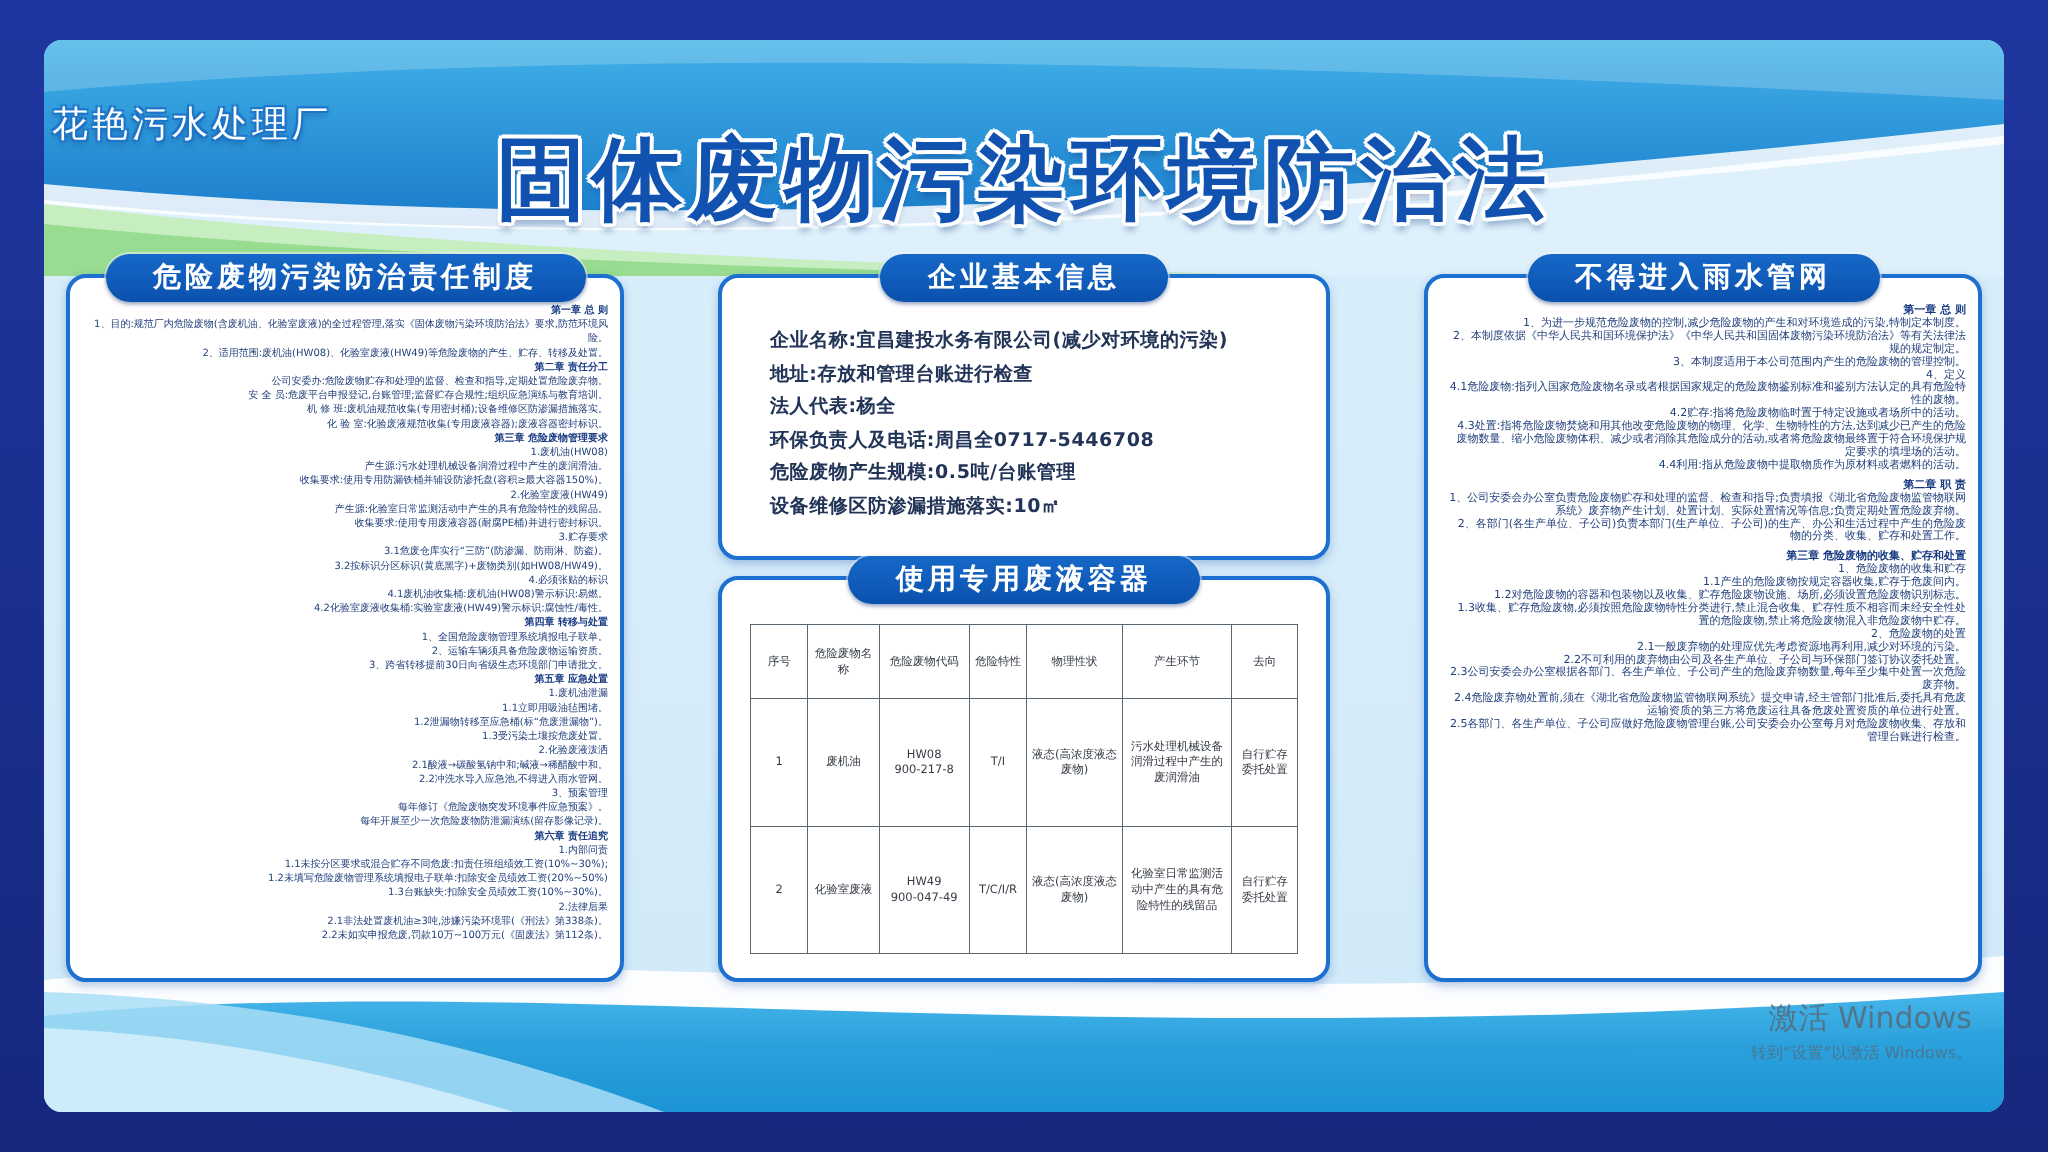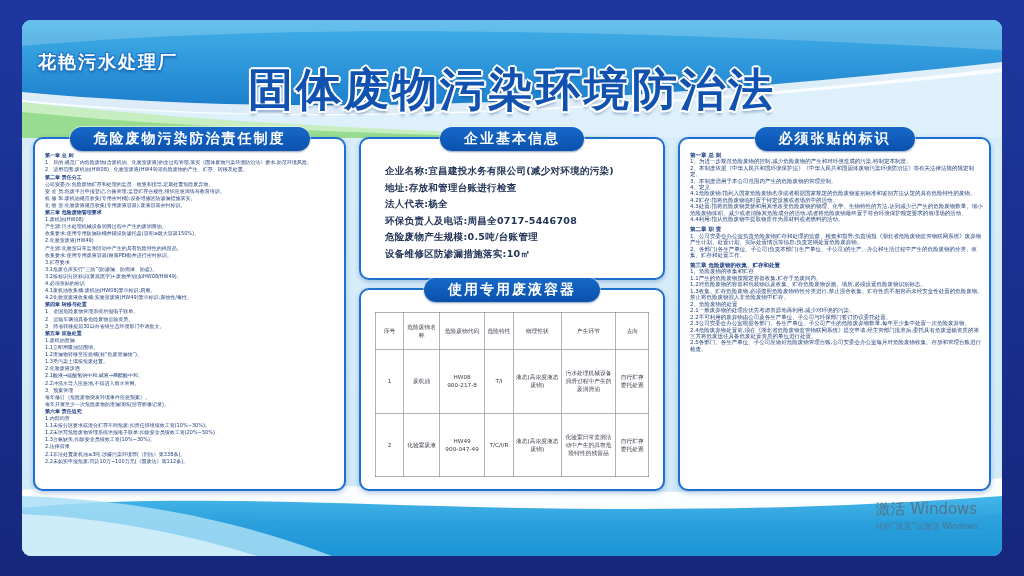--- a/index.html
+++ b/index.html
@@ -11,42 +11,42 @@
   }
   .inner {
     position:absolute; left:22px; top:20px; right:22px; bottom:20px;
     border-radius:9px; overflow:hidden;
     background:linear-gradient(180deg,#bfe2f6 0px,#d9eefb 130px,#d6ecfa 330px,#cfe9f8 100%);
   }
   .hdr-svg { position:absolute; top:0; left:0; width:100%; height:118px; z-index:1; }
   .ftr-svg { position:absolute; bottom:0; left:0; width:100%; height:100px; z-index:1; }
 
   .logo {
-    position:absolute; left:16px; top:30px; z-index:4;
-    font-size:18px; font-weight:bold; letter-spacing:2px; color:#ffffff;
+    position:absolute; left:4px; top:30px; z-index:4;
+    font-size:18px; font-weight:normal; letter-spacing:2px; color:#ffffff;
     text-shadow:-1px -1px 0 #1d74c8, 1px -1px 0 #1d74c8, -1px 1px 0 #1d74c8, 1px 1px 0 #1d74c8, 0 2px 3px rgba(0,50,120,.55);
   }
   .big-title {
     position:absolute; left:0; right:0; top:40px; z-index:4; text-align:center;
     font-size:45px; font-weight:bold; letter-spacing:3px; color:var(--title_text,#1152b0);
     text-shadow:-2px 0 0 #fff, 2px 0 0 #fff, 0 -2px 0 #fff, 0 2px 0 #fff,
                 -1.5px -1.5px 0 #fff, 1.5px -1.5px 0 #fff, -1.5px 1.5px 0 #fff, 1.5px 1.5px 0 #fff,
                 0 4px 3px rgba(10,50,120,.35);
   }
 
   .columns {
     position:absolute; left:11px; right:11px; top:117px; height:354px;
     display:flex; justify-content:space-between; z-index:3;
   }
   .panel {
     position:relative; background:#ffffff;
     border:2px solid var(--panel_border,#1d6fd0); border-radius:10px;
     box-shadow:0 2px 5px rgba(20,80,160,.30);
   }
-  .col-side { width:313px; height:354px; }
+  .col-side { width:279px; height:354px;text-align:right; }
   .mid { width:306px; display:flex; flex-direction:column; }
   .panel.company { height:143px; }
   .panel.table-panel { flex:1; margin-top:8px; }
 
   .pill {
     position:absolute; top:-12px; left:50%; transform:translateX(-50%);
     background:linear-gradient(180deg,#1668c8,var(--pill_bg,#0b51ae));
     color:#fff; font-weight:bold; font-size:14px; letter-spacing:2px;
     padding:3px 24px; border-radius:16px; white-space:nowrap;
     box-shadow:0 1px 2px rgba(0,40,100,.45), 0 0 0 1px rgba(255,255,255,.55);
@@ -66,21 +66,21 @@
   .table-wrap { position:absolute; left:14px; right:14px; top:22px; bottom:12px; overflow:hidden; }
   .table-scale { width:200%; height:200%; transform:scale(.5); transform-origin:0 0; }
   table.waste { width:100%; height:100%; border-collapse:collapse; table-layout:fixed; }
   table.waste th, table.waste td {
     border:1.5px solid #5a6770; font-size:11.5px; color:#363c46;
     text-align:center; vertical-align:middle; padding:2px 3px;
     white-space:pre-line; word-break:break-all; line-height:1.35;
   }
   table.waste th { font-weight:normal; height:74px; }
 
-  .watermark { position:absolute; top:480px; right:16px; z-index:5; text-align:left; }
+  .watermark { position:absolute; top:480px; right:16px; z-index:5; text-align:right; }
   .wm1 { font-size:15px; color:rgba(88,104,116,.80); }
   .wm2 { font-size:8px;  color:rgba(88,104,116,.72); margin-top:2px; }
 </style>
 </head>
 <body>
 
 <div class="stage">
   <div class="inner">
 
     <svg class="hdr-svg" viewBox="0 0 980 118" preserveAspectRatio="none">
@@ -217,21 +217,21 @@
 委托处置</td>
                     </tr>
                   </tbody>
               </table>
             </div>
           </div>
         </section>
       </div>
 
       <section class="panel col-side">
-        <div class="pill">必须张贴的标识</div>
+        <div class="pill">不得进入雨水管网</div>
         <div class="panel-body">
           <div class="scale-wrap right-lines">
               <div class="para chap">第一章 总 则</div>
               <div class="para">1、为进一步规范危险废物的控制,减少危险废物的产生和对环境造成的污染,特制定本制度。</div>
               <div class="para">2、本制度依据《中华人民共和国环境保护法》《中华人民共和国固体废物污染环境防治法》等有关法律法规的规定制定。</div>
               <div class="para">3、本制度适用于本公司范围内产生的危险废物的管理控制。</div>
               <div class="para">4、定义</div>
               <div class="para">4.1危险废物:指列入国家危险废物名录或者根据国家规定的危险废物鉴别标准和鉴别方法认定的具有危险特性的废物。</div>
               <div class="para">4.2贮存:指将危险废物临时置于特定设施或者场所中的活动。</div>
               <div class="para">4.3处置:指将危险废物焚烧和用其他改变危险废物的物理、化学、生物特性的方法,达到减少已产生的危险废物数量、缩小危险废物体积、减少或者消除其危险成分的活动,或者将危险废物最终置于符合环境保护规定要求的填埋场的活动。</div>

